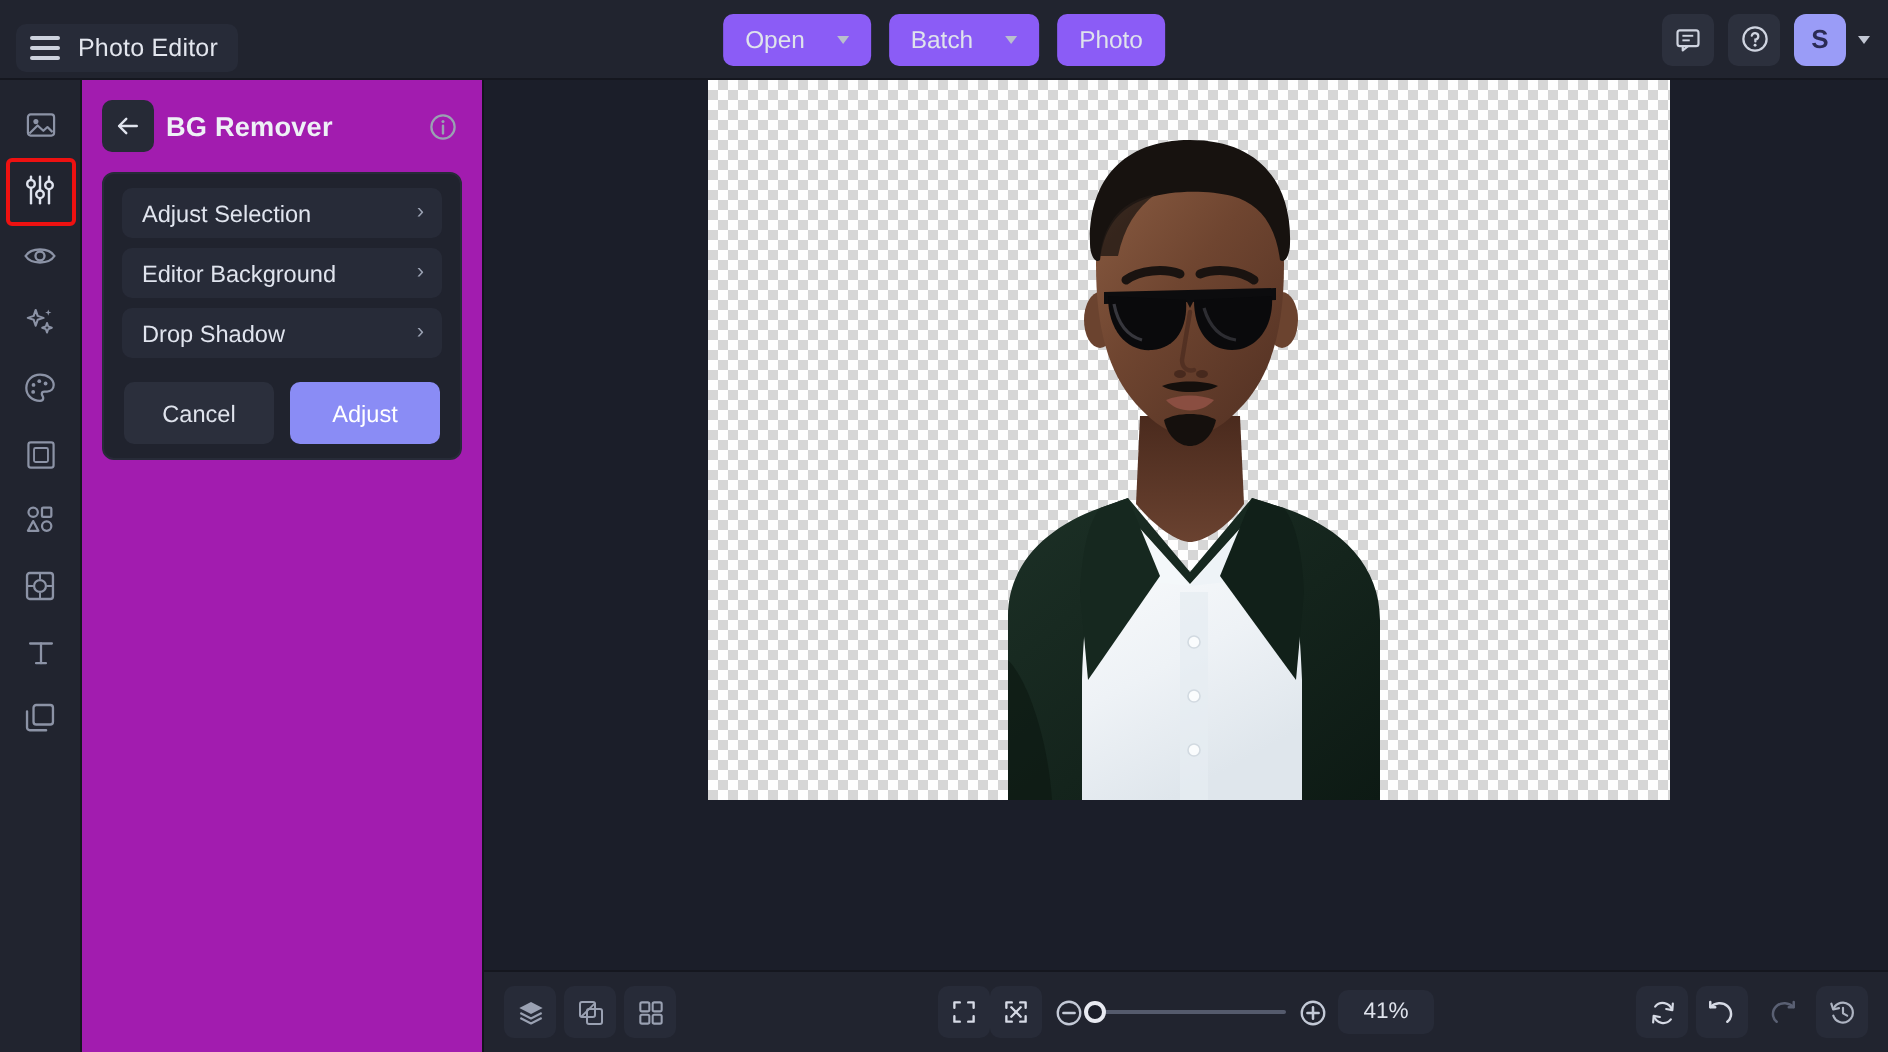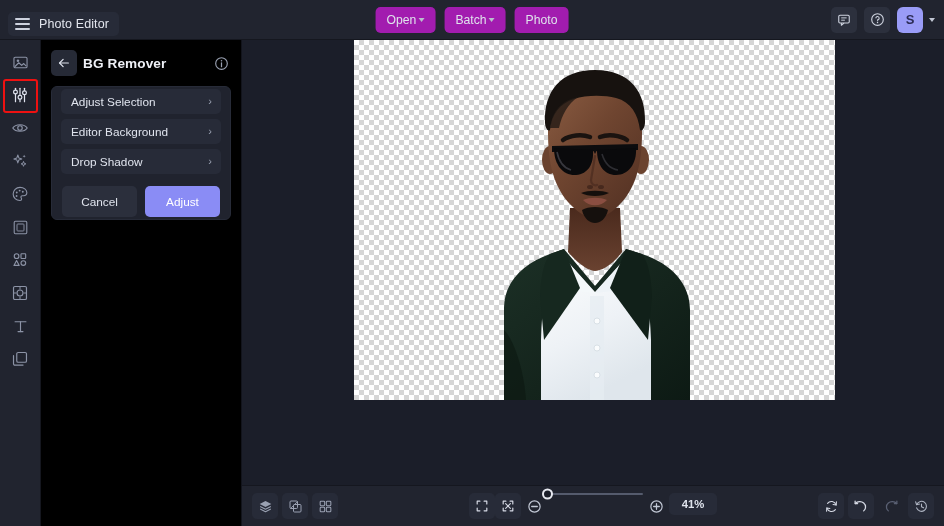--- a/index.html
+++ b/index.html
@@ -28,25 +28,25 @@
   }
   .hamburger { width: 15px; height: 12px; display: flex; flex-direction: column; justify-content: space-between; }
   .hamburger span { display: block; height: 1.6px; background: #cdd2de; border-radius: 1px; }
   .brand-title { color: #e3e6ee; font-size: 12.5px; letter-spacing: .1px; }
 
   .tb-center {
     position: absolute; left: 50%; transform: translateX(-50%);
     display: flex; align-items: center; gap: 9px;
   }
   .tb-btn {
-    background: #a21caf; color: #dfe3ec;
+    background: #8b5cf6; color: #dfe3ec;
     border: none; border-radius: 5px;
     height: 26px; padding: 0 11px;
     font-size: 12.2px; font-family: inherit;
-    display: flex; align-items: center; gap: 2px;
+    display: flex; align-items: center; gap: 16px;
     cursor: pointer;
   }
   .caret { width: 0; height: 0; border-left: 3.6px solid transparent; border-right: 3.6px solid transparent; border-top: 4.2px solid #b9bfcd; margin-top: 1px; }
 
   .tb-right { margin-left: auto; display: flex; align-items: center; gap: 7px; padding-right: 9px; }
   .icon-btn {
     width: 26px; height: 26px; border-radius: 5px;
     background: #2c303d; display: flex; align-items: center; justify-content: center;
     cursor: pointer;
   }
@@ -77,35 +77,35 @@
   .rail-item.selected { }
   .rail-highlight {
     position: absolute; left: 3px; top: 79px;
     width: 35px; height: 34px;
     border: 2.5px solid #ee1111; border-radius: 3px;
     pointer-events: none;
   }
 
   
   .panel {
-    width: 201px; min-width: 201px; background: #000000;
+    width: 201px; min-width: 201px; background: #a21caf;
     border-right: 1px solid #12141c;
     padding: 0 10px;
   }
   .panel-head { display: flex; align-items: center; height: 46px; gap: 6px; }
   .back-btn {
     width: 26px; height: 26px; border-radius: 5px; background: #262a36;
     display: flex; align-items: center; justify-content: center; cursor: pointer;
   }
   .panel-title { color: #eef0f6; font-size: 13.6px; font-weight: bold; letter-spacing: .1px; }
   .info-btn { margin-left: auto; width: 20px; height: 20px; display: flex; align-items: center; justify-content: center; cursor: pointer; }
 
   .panel-card {
     background: #20232e; border: 1px solid #272b38;
-    border-radius: 6px; padding: 2px 9px;
+    border-radius: 6px; padding: 7px 9px;
   }
   .opt-row {
     background: #272b38; border-radius: 5px;
     height: 25px; margin-bottom: 5px;
     display: flex; align-items: center;
     padding: 0 9px 0 10px;
     cursor: pointer;
   }
   .opt-label { color: #e0e4ee; font-size: 11.8px; }
   .chev { margin-left: auto; color: #9aa1b2; font-size: 11px; line-height: 1; }
@@ -145,21 +145,21 @@
     padding: 0 10px;
   }
   .bb-left { display: flex; align-items: center; gap: 4px; }
   .bb-icon {
     width: 26px; height: 26px; border-radius: 5px;
     display: flex; align-items: center; justify-content: center; cursor: pointer;
   }
   .bb-icon.boxed { background: #272b38; }
   .bb-center {
     position: absolute; left: 50%; transform: translateX(-50%);
-    display: flex; align-items: flex-start; gap: 0; font-weight: bold;
+    display: flex; align-items: center; gap: 0;
   }
   .zoom-slider { display: flex; align-items: center; }
   .slider-track { width: 96px; height: 2px; background: #555b6d; border-radius: 2px; position: relative; }
   .slider-knob {
     position: absolute; left: -5px; top: 50%; transform: translateY(-50%);
     width: 11px; height: 11px; border-radius: 50%;
     background: #1b1e29; border: 2px solid #e8eaf1; cursor: pointer;
   }
   .zoom-value {
     background: #272b38; border-radius: 5px;

